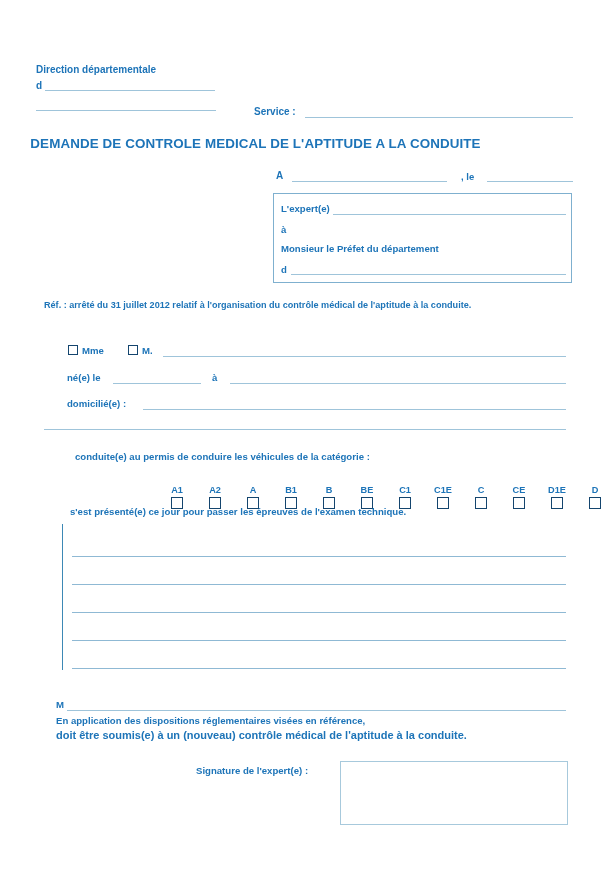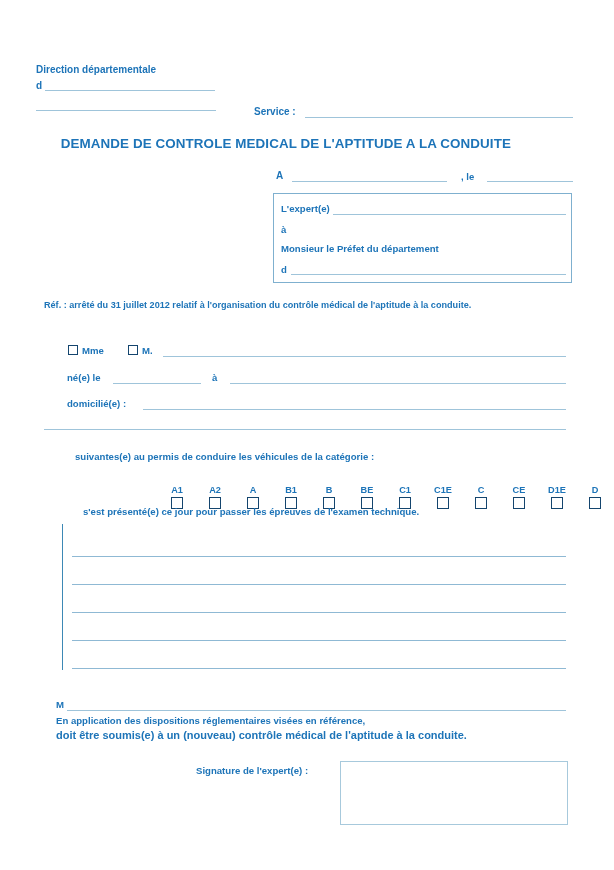--- a/index.html
+++ b/index.html
@@ -113,21 +113,21 @@
     width: 268px;
     border-bottom: 1px solid #9fc4da;
   }
 
   
   .main-title {
     position: absolute;
     left: 0;
     top: 136px;
     width: 511px;
-    text-align: right;
+    text-align: center;
     font-size: 13.4px;
     font-weight: 700;
     color: #1d74b8;
     letter-spacing: 0.1px;
   }
 
   
   .a-lbl {
     position: absolute;
     left: 276px;
@@ -287,21 +287,20 @@
   }
 
   
   .presented {
     position: absolute;
     left: 70px;
     top: 506px;
     font-size: 9.6px;
     font-weight: 700;
     white-space: nowrap;
-    margin-left: 13px;
   }
 
   
   .obs-bar {
     position: absolute;
     left: 62px;
     top: 524px;
     width: 0;
     height: 146px;
     border-left: 1.6px solid #3d88b5;
@@ -394,21 +393,21 @@
 
   <div class="ne-lbl">né(e) le</div>
   <div class="ne-line"></div>
   <div class="a2-lbl">à</div>
   <div class="a2-line"></div>
 
   <div class="dom-lbl">domicilié(e) :</div>
   <div class="dom-line"></div>
   <div class="dom-line2"></div>
 
-  <div class="cat-lbl">suivantes(e) au permis de conduire les véhicules de la catégorie :</div>
+  <div class="cat-lbl">conduite(e) au permis de conduire les véhicules de la catégorie :</div>
   <div class="cat-row" id="cat-row">
       <div class="cat-cell">
         <div class="cat-name">A1</div>
         <div class="cat-cb"></div>
       </div>
       <div class="cat-cell">
         <div class="cat-name">A2</div>
         <div class="cat-cb"></div>
       </div>
       <div class="cat-cell">

